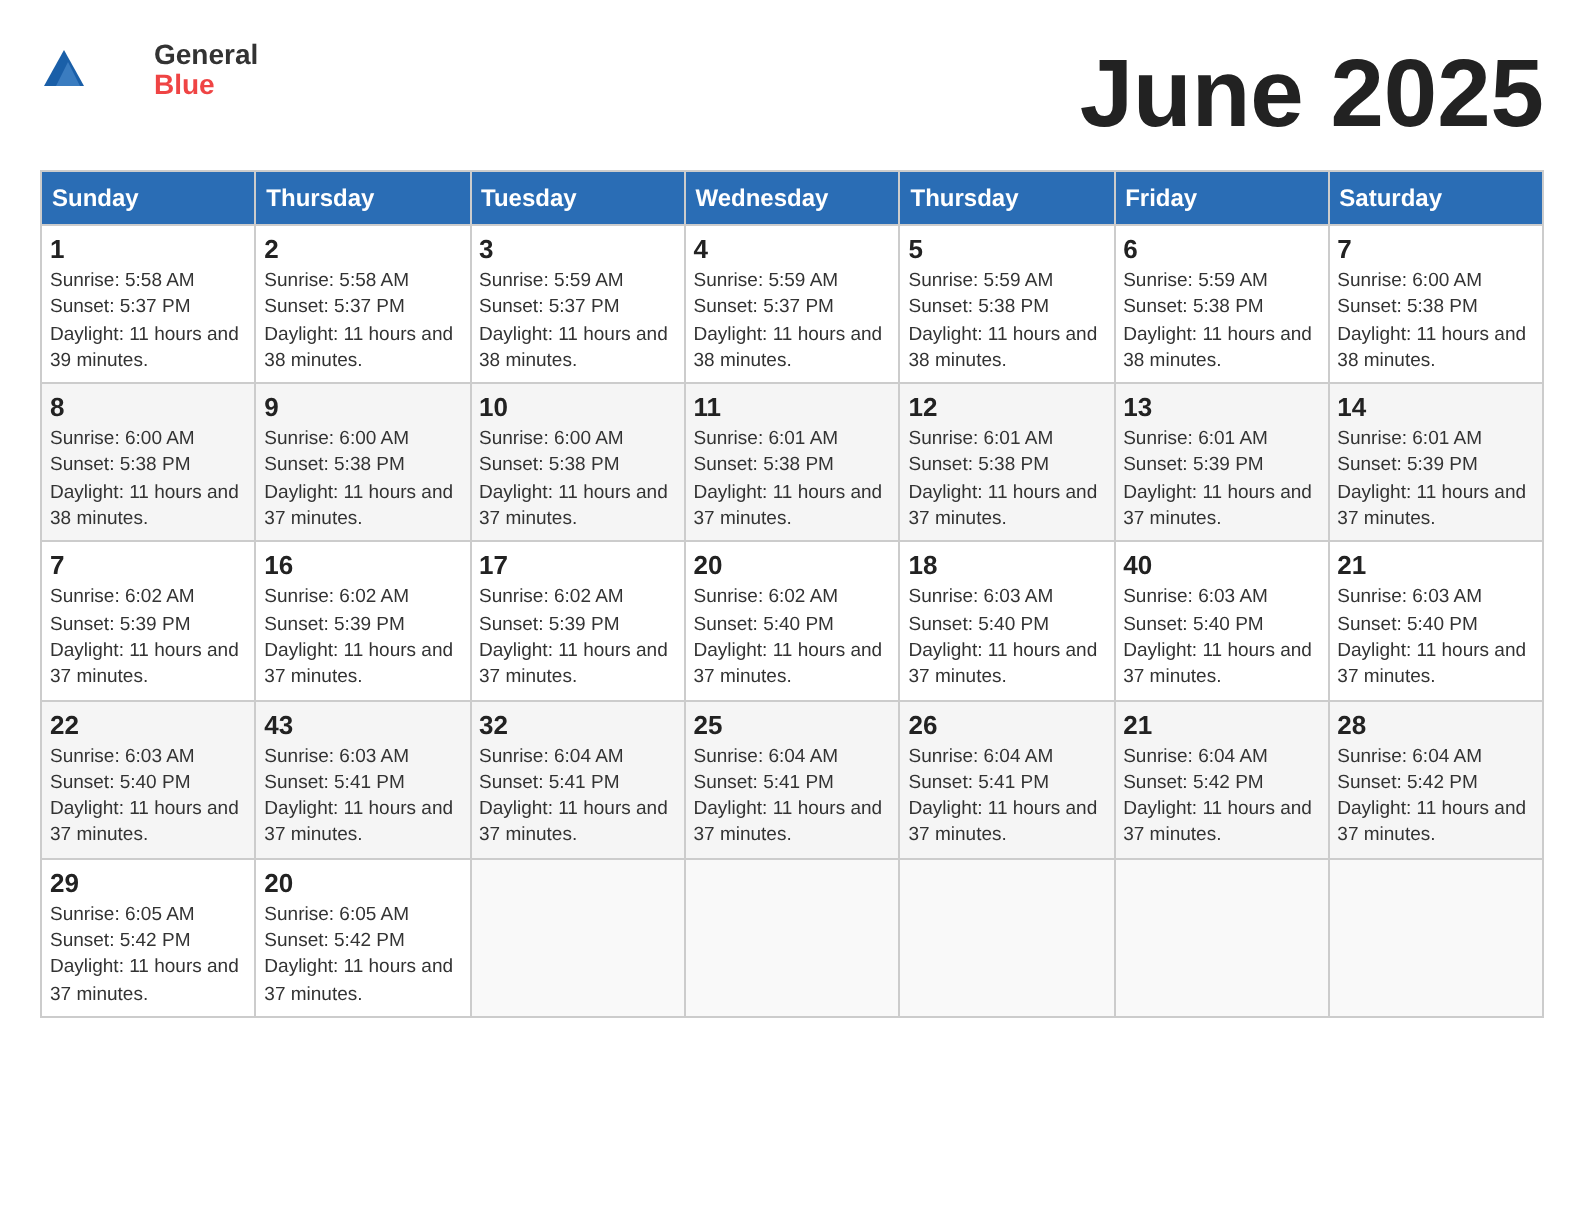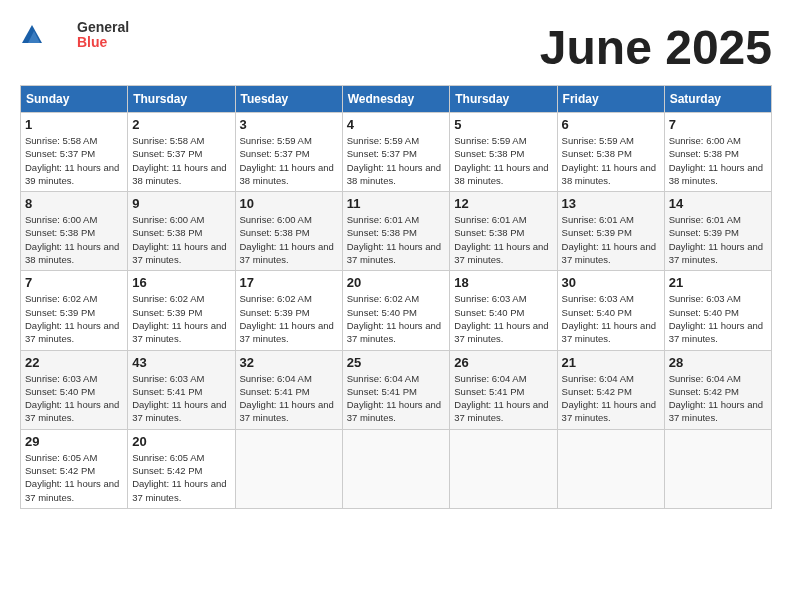--- a/index.html
+++ b/index.html
@@ -195,21 +195,21 @@
         </td>
         <td>
           <span class="day-num">20</span>
           <div class="day-info">Sunrise: 6:02 AM<br>Sunset: 5:40 PM<br>Daylight: 11 hours and 37 minutes.</div>
         </td>
         <td>
           <span class="day-num">18</span>
           <div class="day-info">Sunrise: 6:03 AM<br>Sunset: 5:40 PM<br>Daylight: 11 hours and 37 minutes.</div>
         </td>
         <td>
-          <span class="day-num">30</span>
+          <span class="day-num">40</span>
           <div class="day-info">Sunrise: 6:03 AM<br>Sunset: 5:40 PM<br>Daylight: 11 hours and 37 minutes.</div>
         </td>
         <td>
           <span class="day-num">21</span>
           <div class="day-info">Sunrise: 6:03 AM<br>Sunset: 5:40 PM<br>Daylight: 11 hours and 37 minutes.</div>
         </td>
       </tr>
       <tr>
         <td>
           <span class="day-num">22</span>

